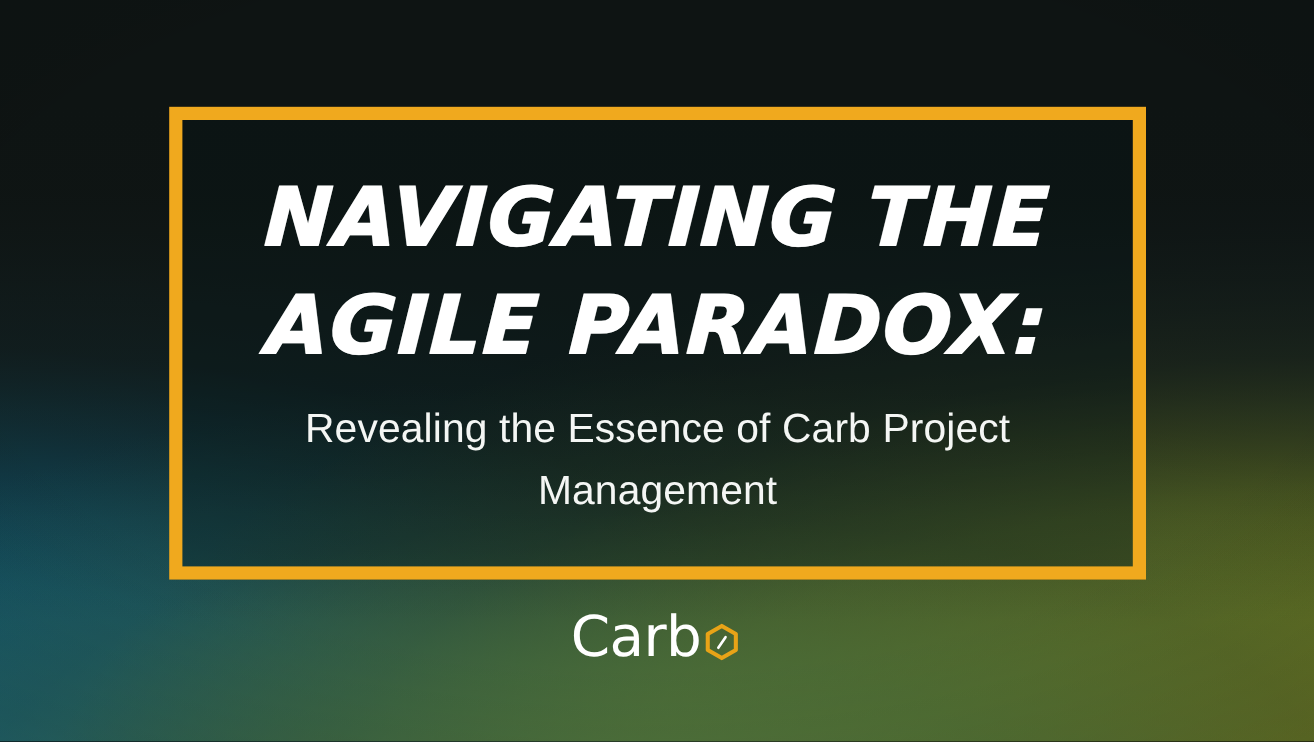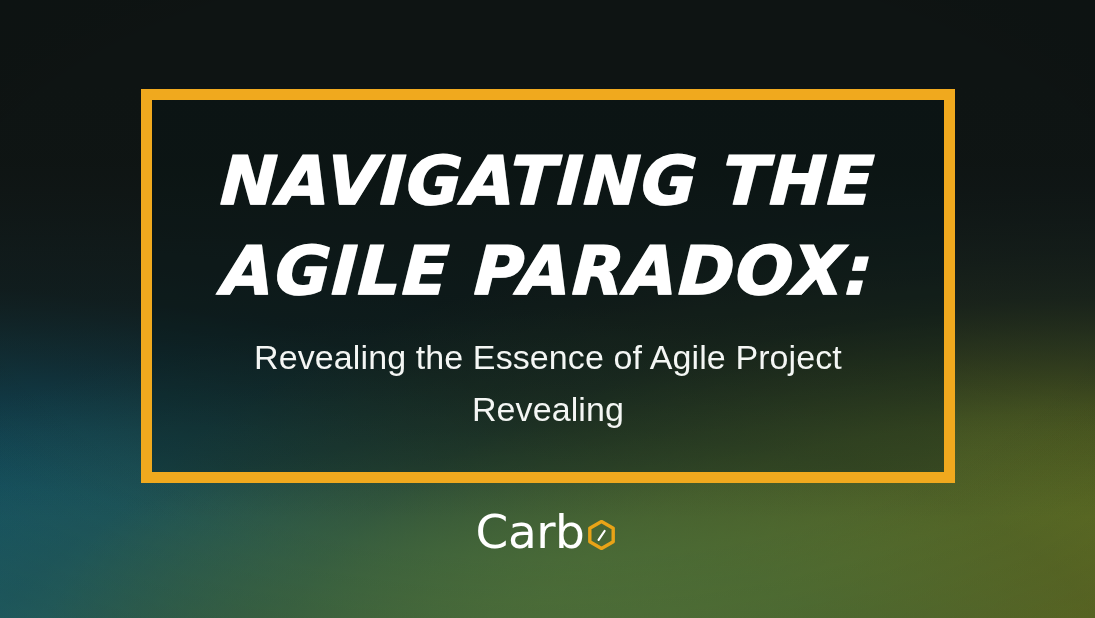--- a/index.html
+++ b/index.html
@@ -150,21 +150,21 @@
   <div class="bg-layer bg-darktop"></div>
   <div class="bg-layer bg-vignette"></div>
 
   <div id="frame">
 
     <div class="title-block">
       <div class="title-line" id="title-line-1">NAVIGATING THE</div>
       <div class="title-line" id="title-line-2">AGILE PARADOX:</div>
     </div>
 
-    <div class="subtitle">Revealing the Essence of Agile Project Revealing</div>
+    <div class="subtitle">Revealing the Essence of Carb Project Management</div>
 
   </div>
 
   <div id="logo">
     <div class="logo-wrap">
       <span class="logo-part">Carb</span>
       <span class="logo-hex">
         <svg width="33" height="33" viewBox="0 0 33 33" aria-hidden="true">
           <polygon points="16.5,2.6 28.2,9.3 28.2,22.7 16.5,29.4 4.8,22.7 4.8,9.3" fill="none" stroke="#E8A317" stroke-width="3.4" stroke-linejoin="round"></polygon>
           <line x1="19.6" y1="12.0" x2="13.6" y2="20.8" stroke="#ffffff" stroke-width="2.2" stroke-linecap="round"></line>

